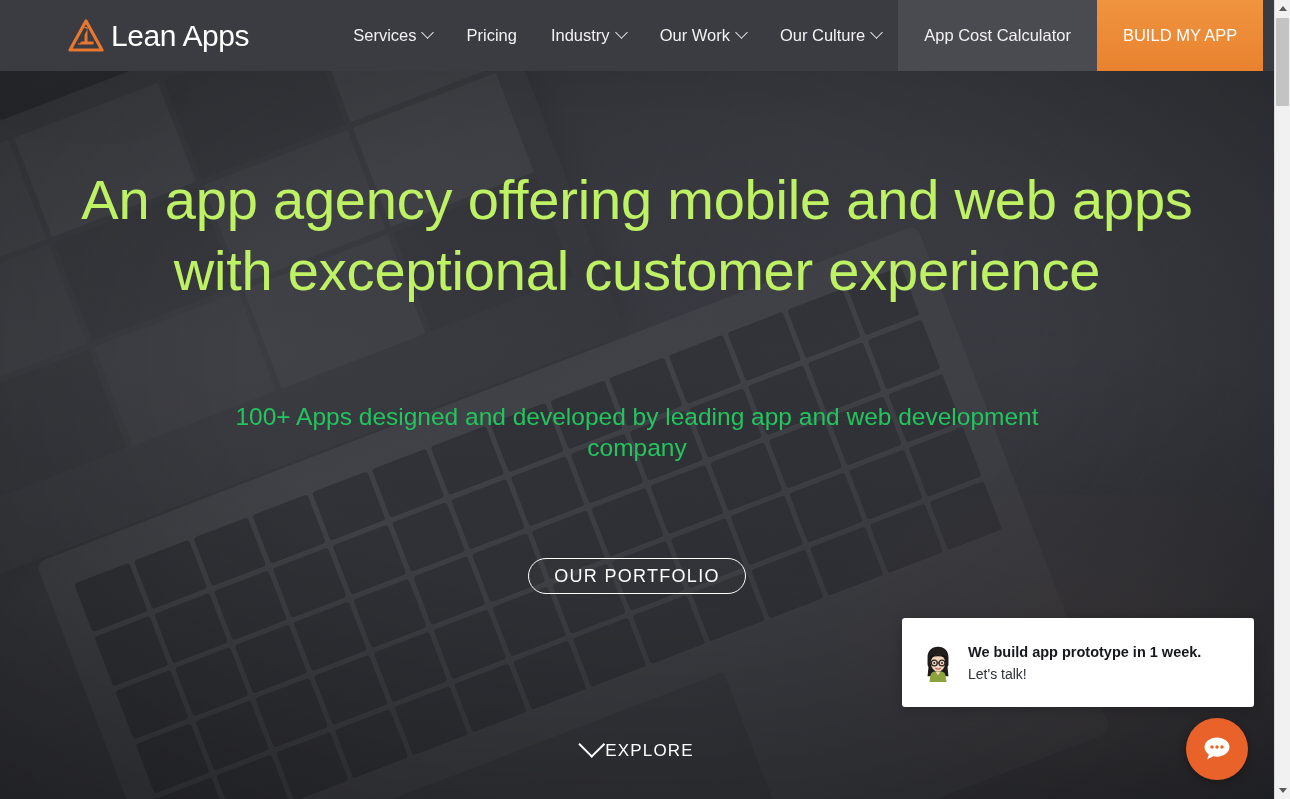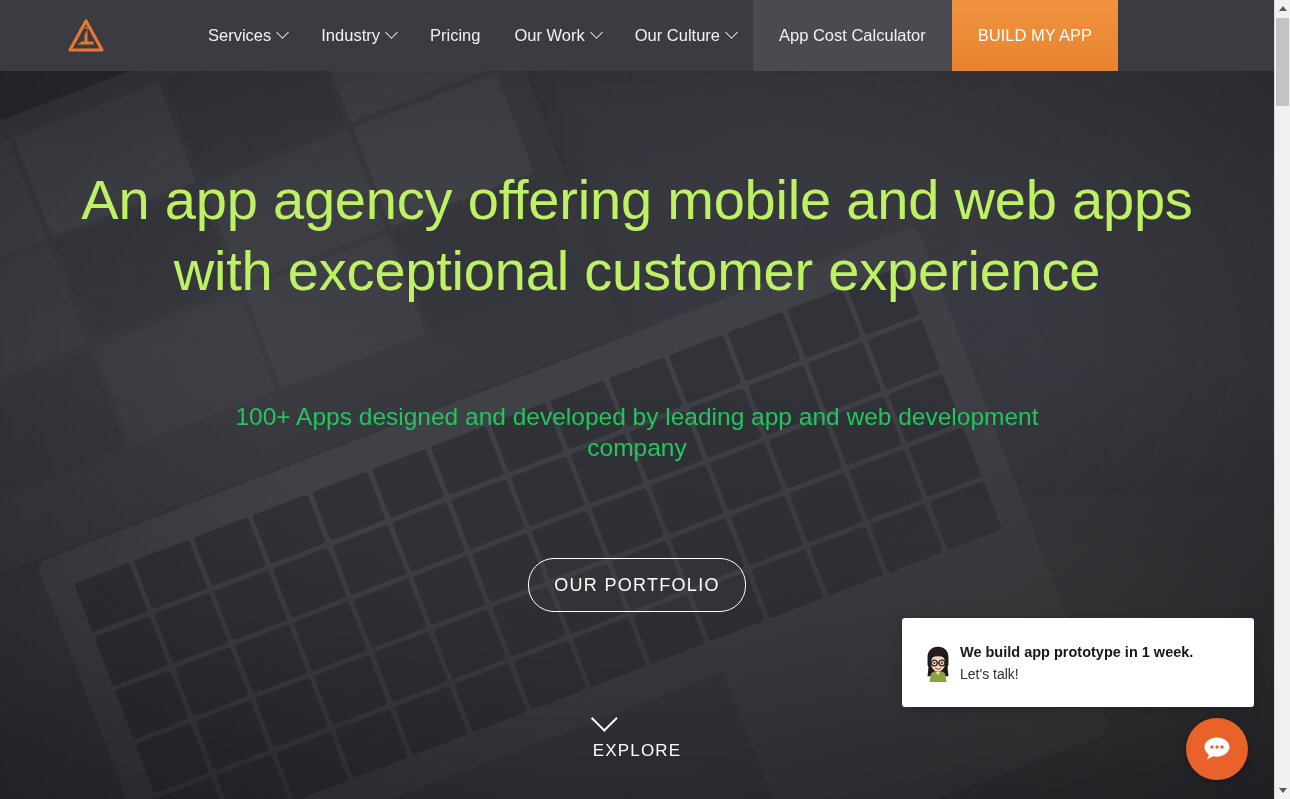--- a/index.html
+++ b/index.html
@@ -250,21 +250,21 @@
   .btn {
     display: flex;
     align-items: center;
     justify-content: center;
     cursor: pointer;
     white-space: nowrap;
     letter-spacing: 1.3px;
   }
   .btn-outline {
     width: 218px;
-    height: 54px;
+    height: 36px;
     border: 1.6px solid #ffffff;
     border-radius: 26px;
     color: #ffffff;
     font-size: 18px;
     background: rgba(255,255,255,0.02);
   }
   .btn-solid {
     width: 218px;
     height: 52px;
     border-radius: 26px;
@@ -273,22 +273,21 @@
     background: linear-gradient(180deg, #f0943f 0%, #e5792a 100%);
     border: none;
   }
 
   .explore {
     position: absolute;
     left: 50%;
     transform: translateX(-50%);
     bottom: 38px;
     display: flex;
-    flex-direction: column;
-    align-items: flex-start;
+    align-items: flex-end;
     gap: 6px;
     cursor: pointer;
   }
   .explore-chevron {
     width: 19px; height: 19px;
     border-right: 2px solid #ffffff;
     border-bottom: 2px solid #ffffff;
     transform: rotate(45deg) translateY(-3px);
     margin-bottom: 5px;
   }
@@ -331,21 +330,21 @@
     left: 902px;
     top: 618px;
     width: 352px;
     height: 89px;
     background: #ffffff;
     border-radius: 3px;
     box-shadow: 0 2px 12px rgba(0,0,0,.22);
     display: flex;
     align-items: center;
     padding: 0 17px;
-    gap: 3px;
+    gap: 11px;
     z-index: 45;
     cursor: pointer;
   }
   .chat-avatar { width: 38px; height: 38px; flex: none; display: block; }
   .chat-msg { display: flex; flex-direction: column; gap: 4px; }
   .chat-line1 {
     color: #16181c;
     font-size: 14.5px;
     font-weight: bold;
     line-height: 18px;
@@ -507,36 +506,37 @@
     </div>
 
     <div class="header">
 
       <div class="logo-wrap">
         <svg class="logo-mark" viewBox="0 0 36 34">
           <path d="M18 2 L34 31 L2 31 Z" fill="none" stroke="#e8772f" stroke-width="3.2" stroke-linejoin="round"></path>
           <path d="M18 9.5 L18 24 M11.5 24 L24 24" fill="none" stroke="#e8772f" stroke-width="3" stroke-linecap="square"></path>
           <path d="M18 9.5 L10.5 24" fill="none" stroke="#3b3b42" stroke-width="3.2"></path>
         </svg>
+        <span class="logo-text">Lean Apps</span>
       </div>
 
       <div class="nav">
 
         <div class="nav-item">
           <span>Services</span>
           <span class="caret"></span>
         </div>
 
         <div class="nav-item">
+          <span>Pricing</span>
+        </div>
+
+        <div class="nav-item">
           <span>Industry</span>
           <span class="caret"></span>
-        </div>
-
-        <div class="nav-item">
-          <span>Pricing</span>
         </div>
 
         <div class="nav-item">
           <span>Our Work</span>
           <span class="caret"></span>
         </div>
 
         <div class="nav-item">
           <span>Our Culture</span>
           <span class="caret"></span>

